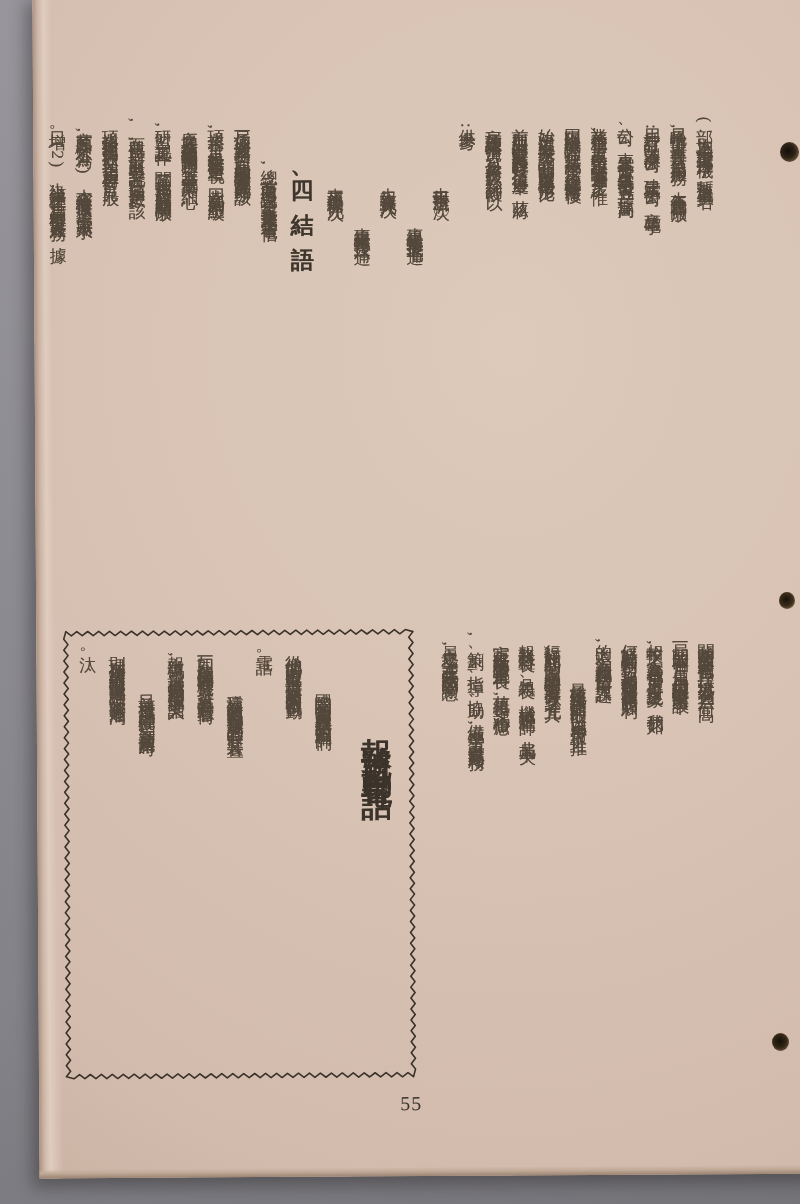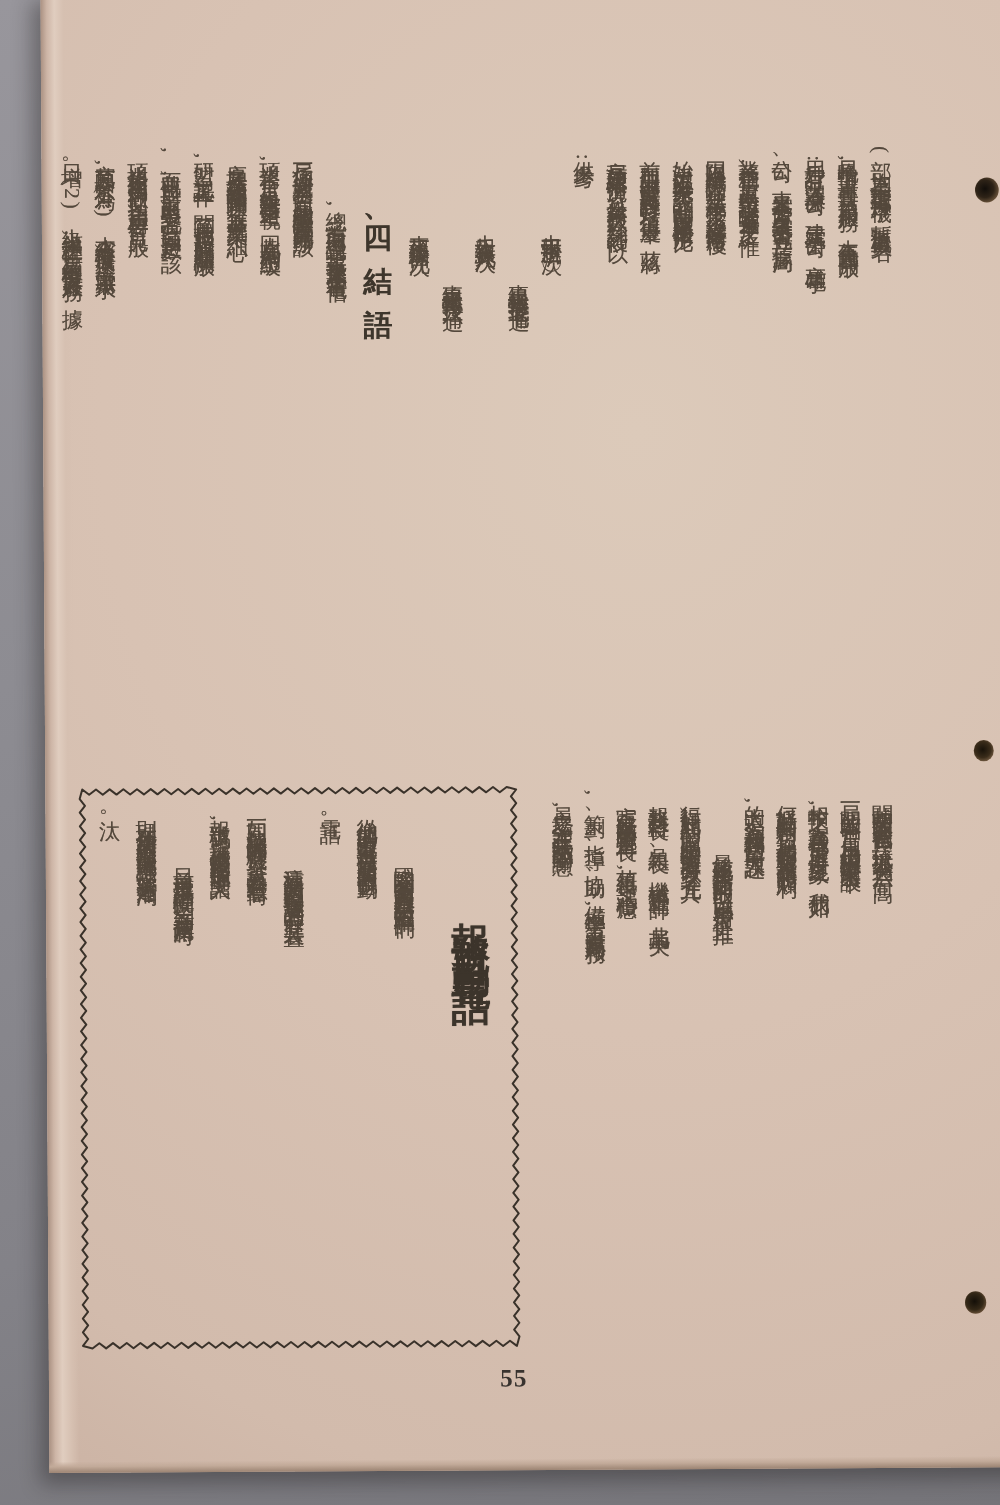--- a/index.html
+++ b/index.html
@@ -39,21 +39,21 @@
   .box-border{ position:absolute; left:0; top:0; }
   .box-inner{ position:absolute; top:13px; right:13px; bottom:10px; left:10px; }
   .box-title{
     font-size:31px; line-height:52px; letter-spacing:10px; color:#3c342b;
     padding-top:72px; margin-left:12px; font-weight:bold;
     text-shadow:0 0 .6px rgba(60,52,43,.6);
   }
   .box-inner .col{ line-height:29.4px; }
   .pagenum{
     position:absolute; left:344px; top:1102px; width:56px; text-align:center;
-    font-size:20px; letter-spacing:1px; color:#38332f; font-weight:bold;
+    font-size:20px; letter-spacing:1px; color:#38332f; font-weight:normal;
   }
   .hole{ position:absolute; border-radius:50%; }
   .hole1{ left:780px; top:142px; width:19px; height:20px;
     background:radial-gradient(circle at 42% 45%, #120e0a 0%, #2e2317 45%, #6b543b 75%, #93755a 100%); }
   .hole2{ left:779px; top:592px; width:16px; height:17px;
     background:radial-gradient(circle at 45% 45%, #181209 0%, #3a2c1a 50%, #7a6147 80%, #a08569 100%); }
   .hole3{ left:772px; top:1033px; width:17px; height:18px;
     background:radial-gradient(circle at 45% 45%, #140f08 0%, #342817 50%, #74593f 80%, #9c7f62 100%); }
 </style>
 </head>

